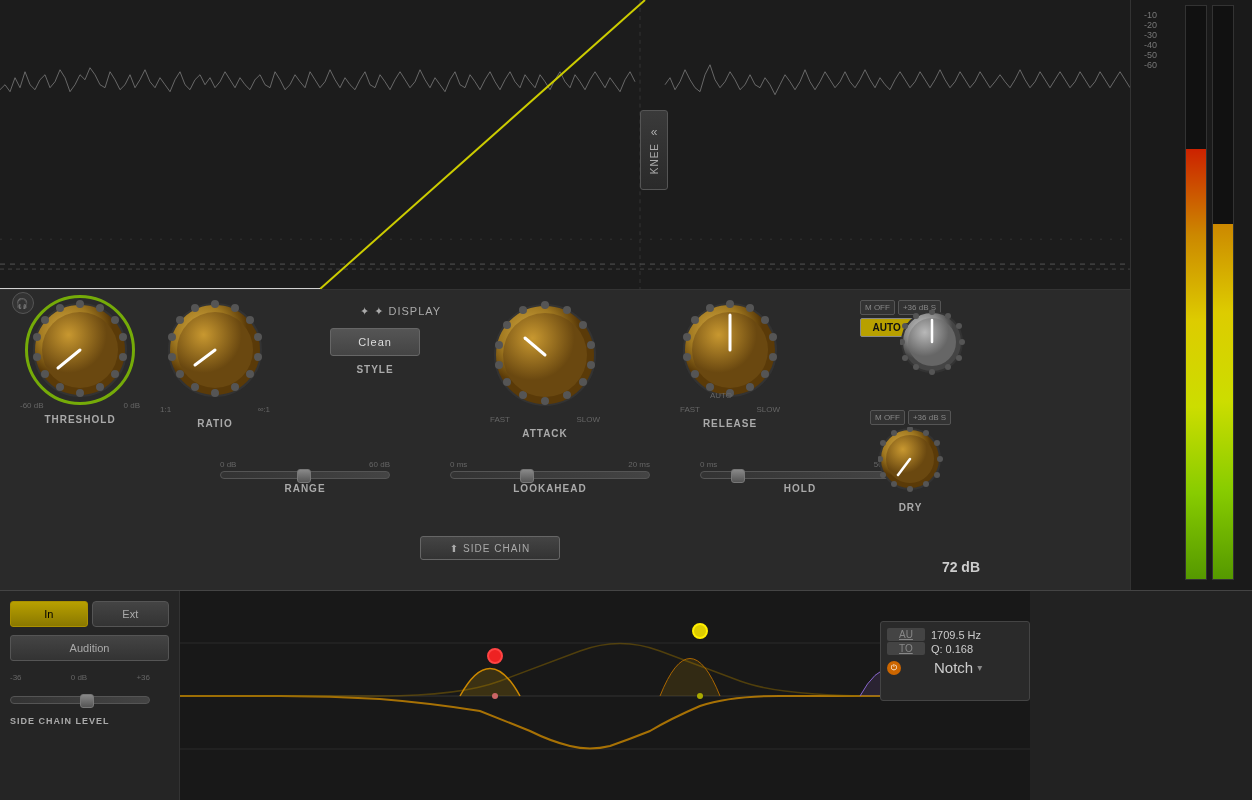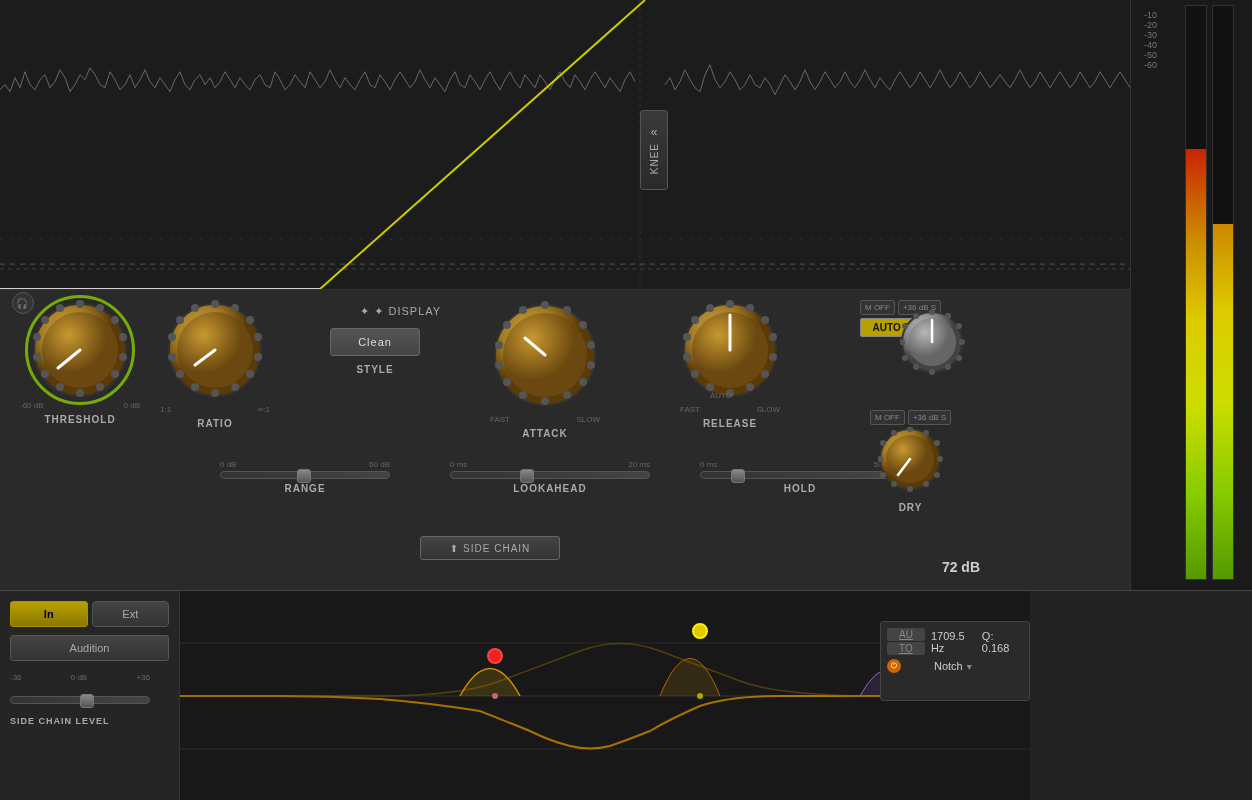--- a/index.html
+++ b/index.html
@@ -333,21 +333,21 @@
     }
 
     .in-btn {
       flex: 1;
       height: 26px;
       background: linear-gradient(180deg, #b8a000, #8a7800);
       border: 1px solid #aa9000;
       border-radius: 3px;
       color: #000;
       font-size: 11px;
-      font-weight: bold;
+      font-weight: normal;
       cursor: pointer;
     }
 
     .ext-btn {
       flex: 1;
       height: 26px;
       background: linear-gradient(180deg, #444, #333);
       border: 1px solid #555;
       border-radius: 4px;
       color: #aaa;
@@ -467,21 +467,21 @@
       display: flex;
       align-items: center;
       justify-content: center;
       color: white;
       font-size: 8px;
       cursor: pointer;
     }
 
     .notch-text {
       color: #ccc;
-      font-size: 11px;
+      font-size: 15px;
       padding-left: 29px;
     }
 
     .notch-arrow {
       color: #888;
       font-size: 10px;
     }
 
     
     .knob-svg-wrapper {
@@ -914,21 +914,21 @@
         <circle cx="710" cy="105" r="3" fill="#6644aa"></circle>
       </svg>
     </div>
 
     <div class="info-panel">
       <div class="info-row">
         <div style="display:flex;flex-direction:column;gap:1px;">
           <span class="info-badge">AU</span>
           <span class="info-badge">TO</span>
         </div>
-        <div style="display:flex;gap:2px;">
+        <div style="display:flex;flex-direction:column;gap:2px;">
           <span class="info-value">1709.5 Hz</span>
           <span class="info-value">Q: 0.168</span>
         </div>
       </div>
       <div class="notch-btn">
         <div class="power-icon">⏻</div>
         <span class="notch-text">Notch</span>
         <span class="notch-arrow">▾</span>
       </div>
     </div>

